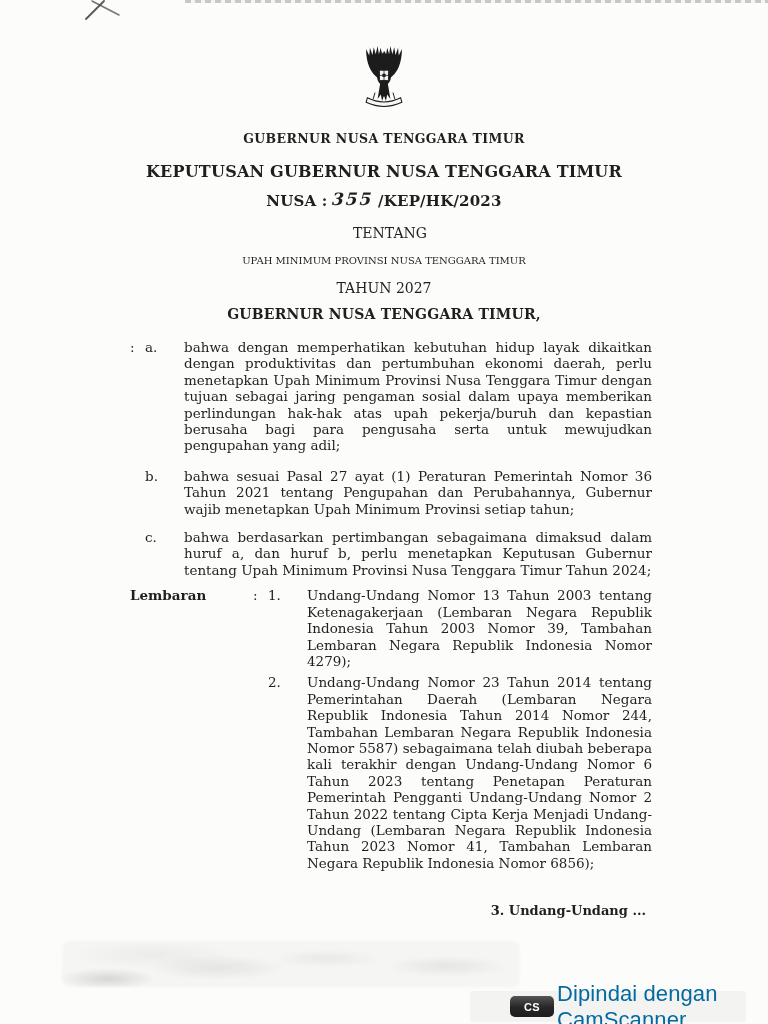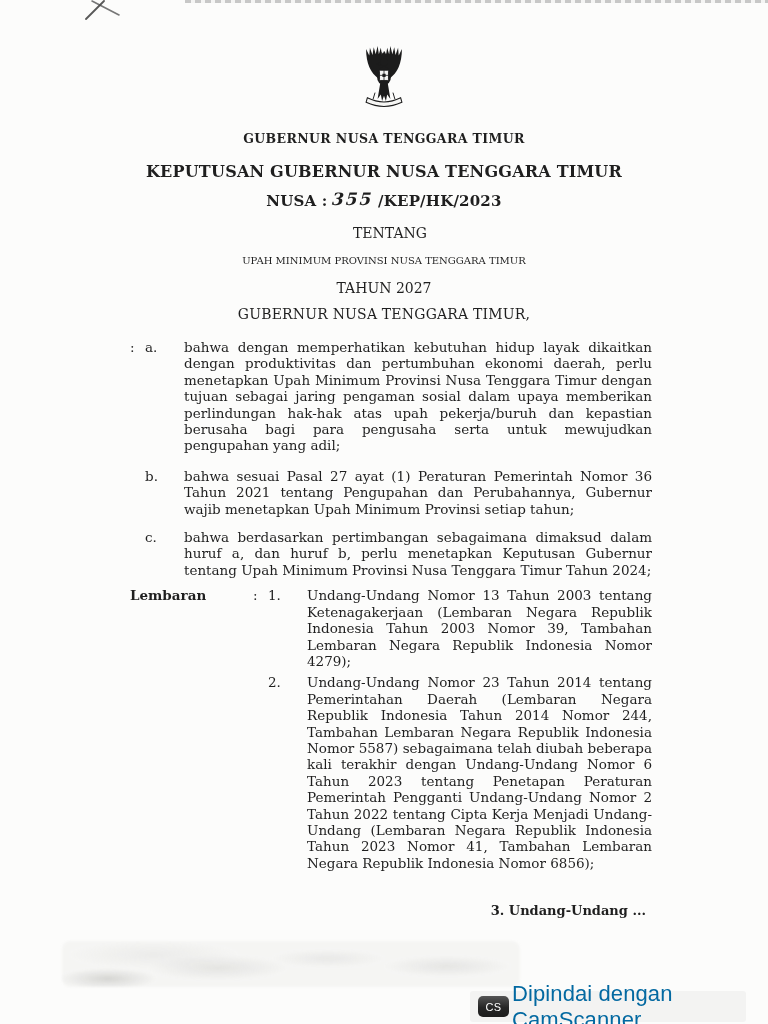--- a/index.html
+++ b/index.html
@@ -73,21 +73,21 @@
     font-style: italic;
     font-size: 17px;
     letter-spacing: 2px;
     margin: 0 5px 0 4px;
     display: inline-block;
     transform: skewX(-4deg) translateY(-1px);
   }
   .tentang { margin-top: 15px; font-size: 14px; line-height: 16px; padding-left: 12px; }
   .subject1 { margin-top: 12px; font-size: 10px; line-height: 15.5px; }
   .subject2 { font-size: 14px; line-height: 15.5px; }
-  .issuer { margin-top: 10px; font-size: 14px; font-weight: normal; line-height: 16px; letter-spacing: .2px; }
+  .issuer { margin-top: 10px; font-size: 14px; font-weight: bold; line-height: 16px; letter-spacing: .2px; }
 
   
   .section {
     display: flex;
     margin: 0 116px 0 130px;
     font-size: 13.5px;
     line-height: 16.4px;
   }
   .section.first { margin-top: 17px; }
   .section.second { margin-top: 9px; }
@@ -116,31 +116,32 @@
     left: 470px; top: 991px;
     width: 276px; height: 31px;
     background: #f3f3f2;
     border-radius: 3px;
     display: flex;
     align-items: center;
     padding-left: 8px;
     font-family: "Liberation Sans", sans-serif;
   }
   .cs-icon {
-    width: 31px; height: 21px;
+    width: 44px; height: 21px;
     border-radius: 5px;
     background: linear-gradient(#555 0%, #262626 55%, #1d1d1d 100%);
     color: #ffffff;
     font-size: 11px;
-    font-weight: normal;
+    font-weight: bold;
     display: flex;
     align-items: center;
     justify-content: center;
     letter-spacing: .3px;
     flex-shrink: 0;
+    margin-left: 32px;
   }
   .scan-text {
     margin-left: 3px;
     font-size: 22px;
     color: #0369a1;
     letter-spacing: .1px;
   }
 </style>
 </head>
 <body>

